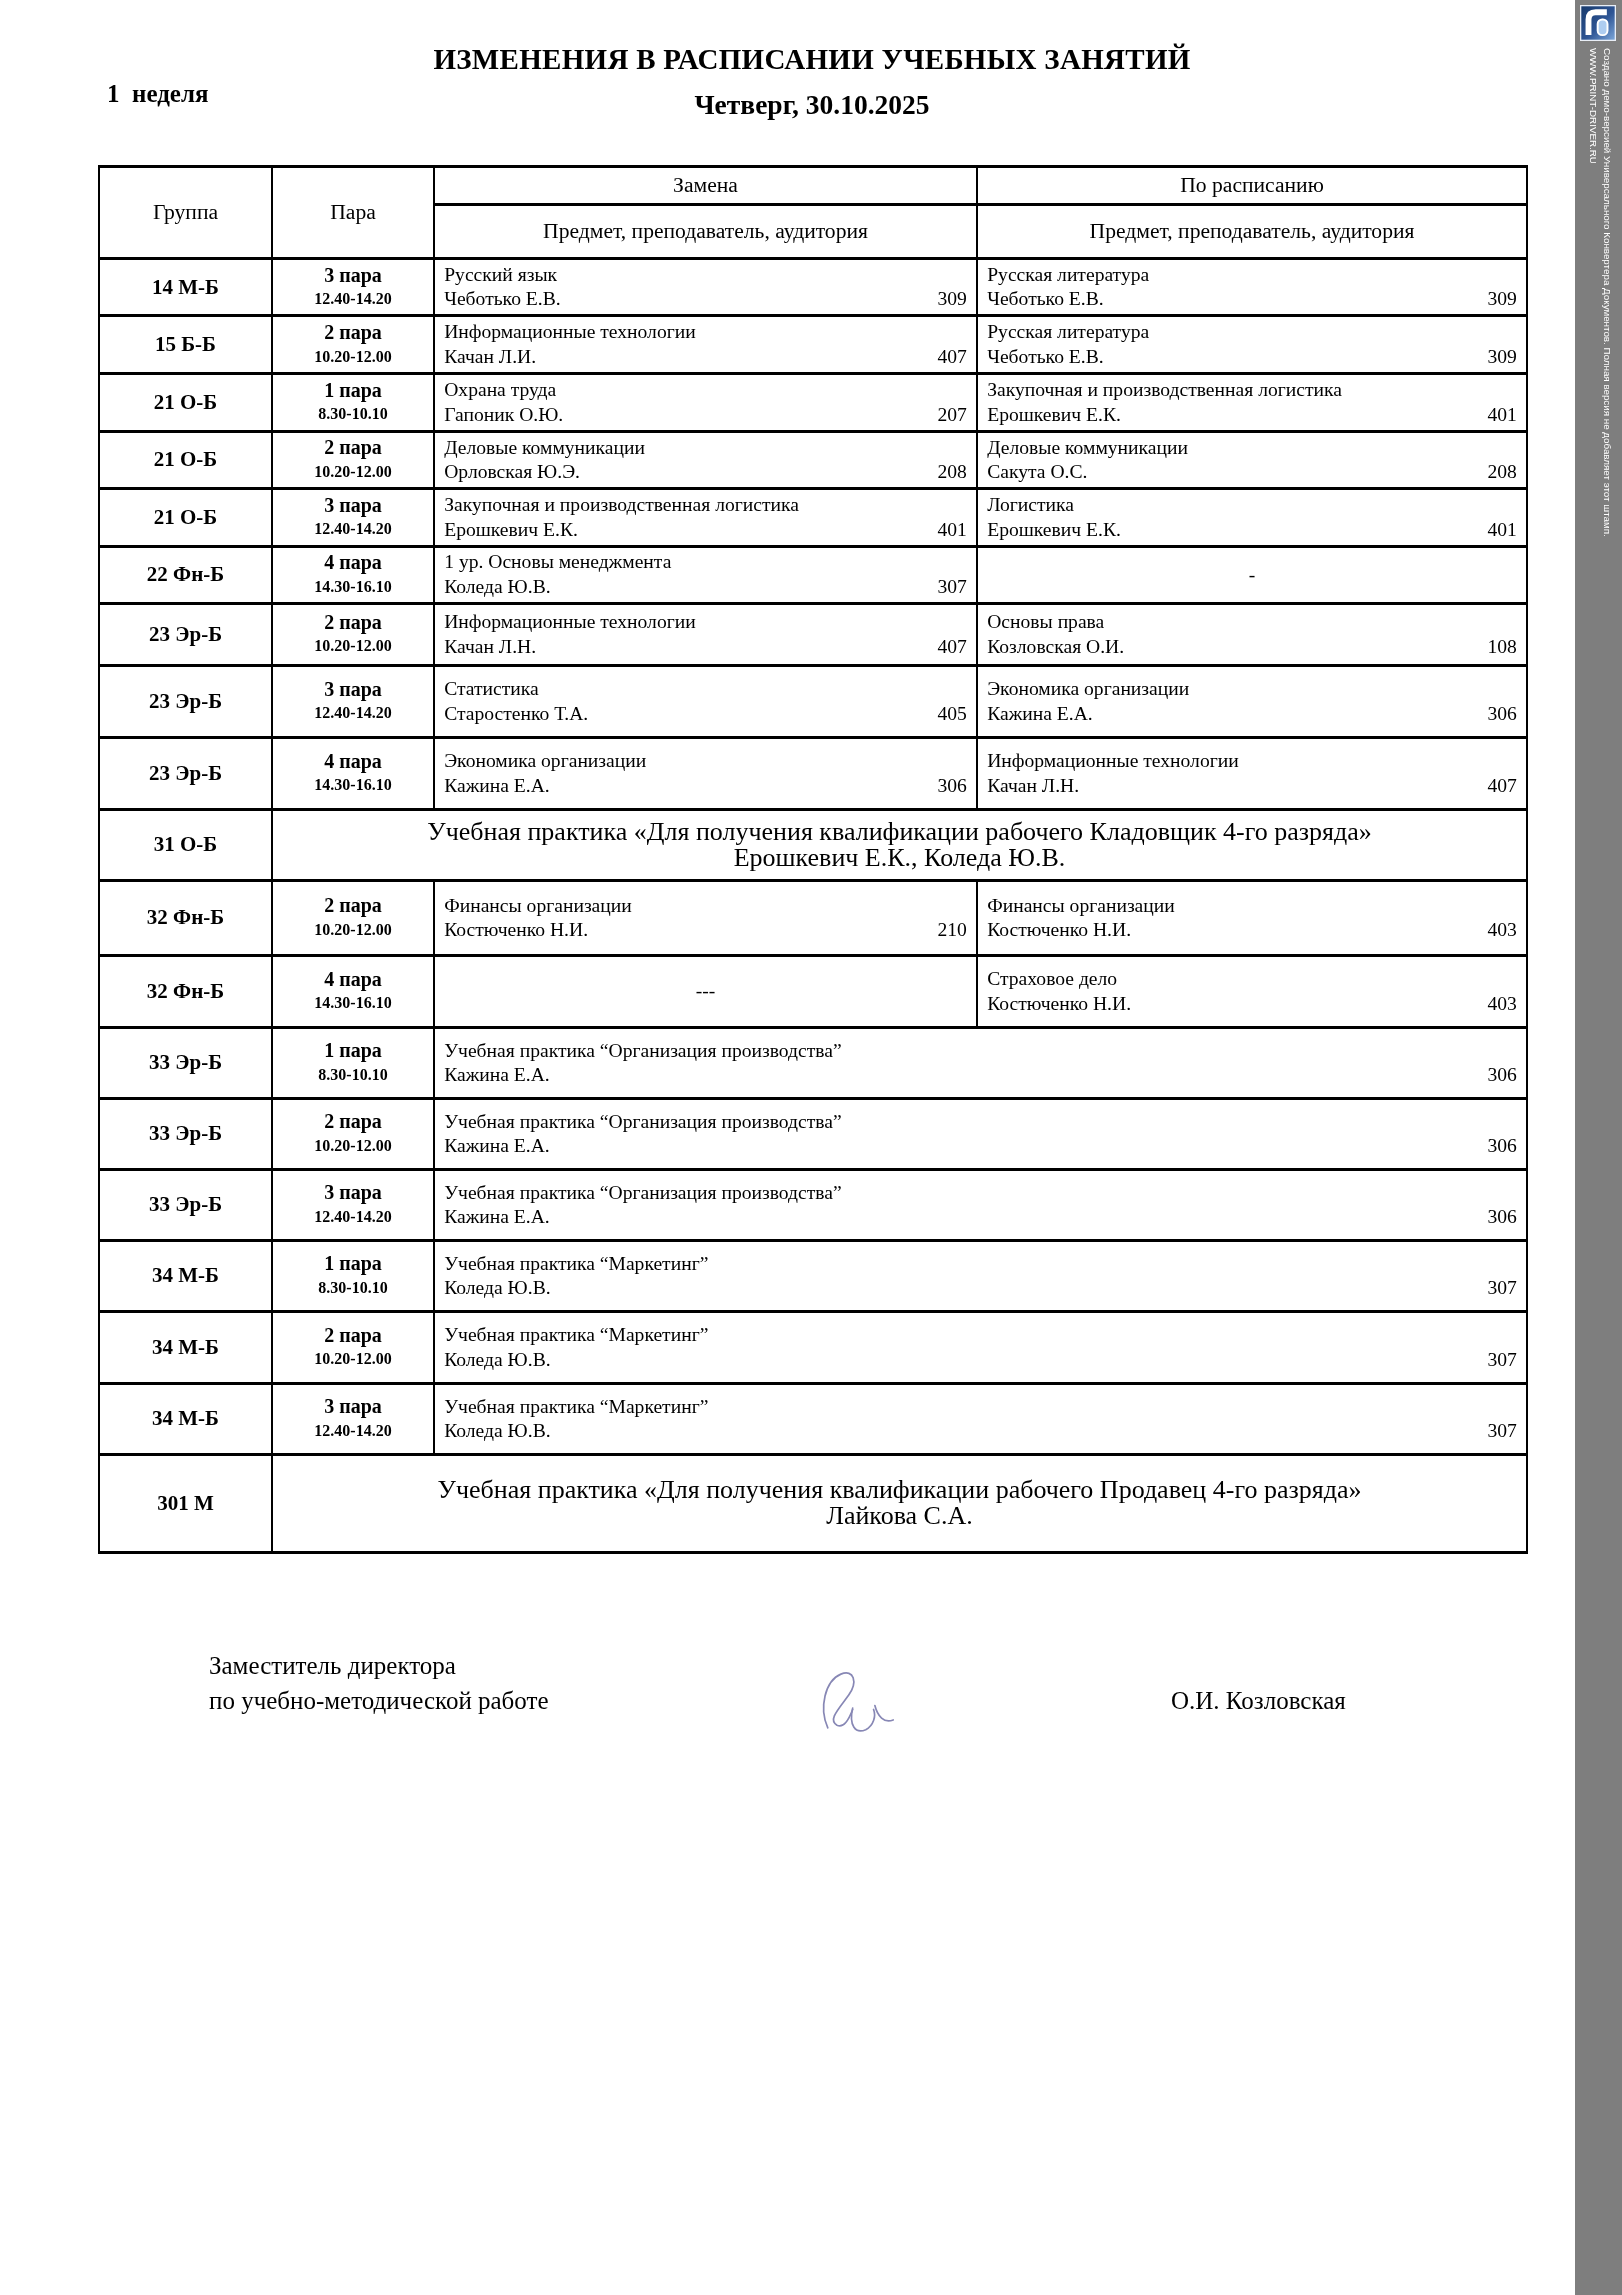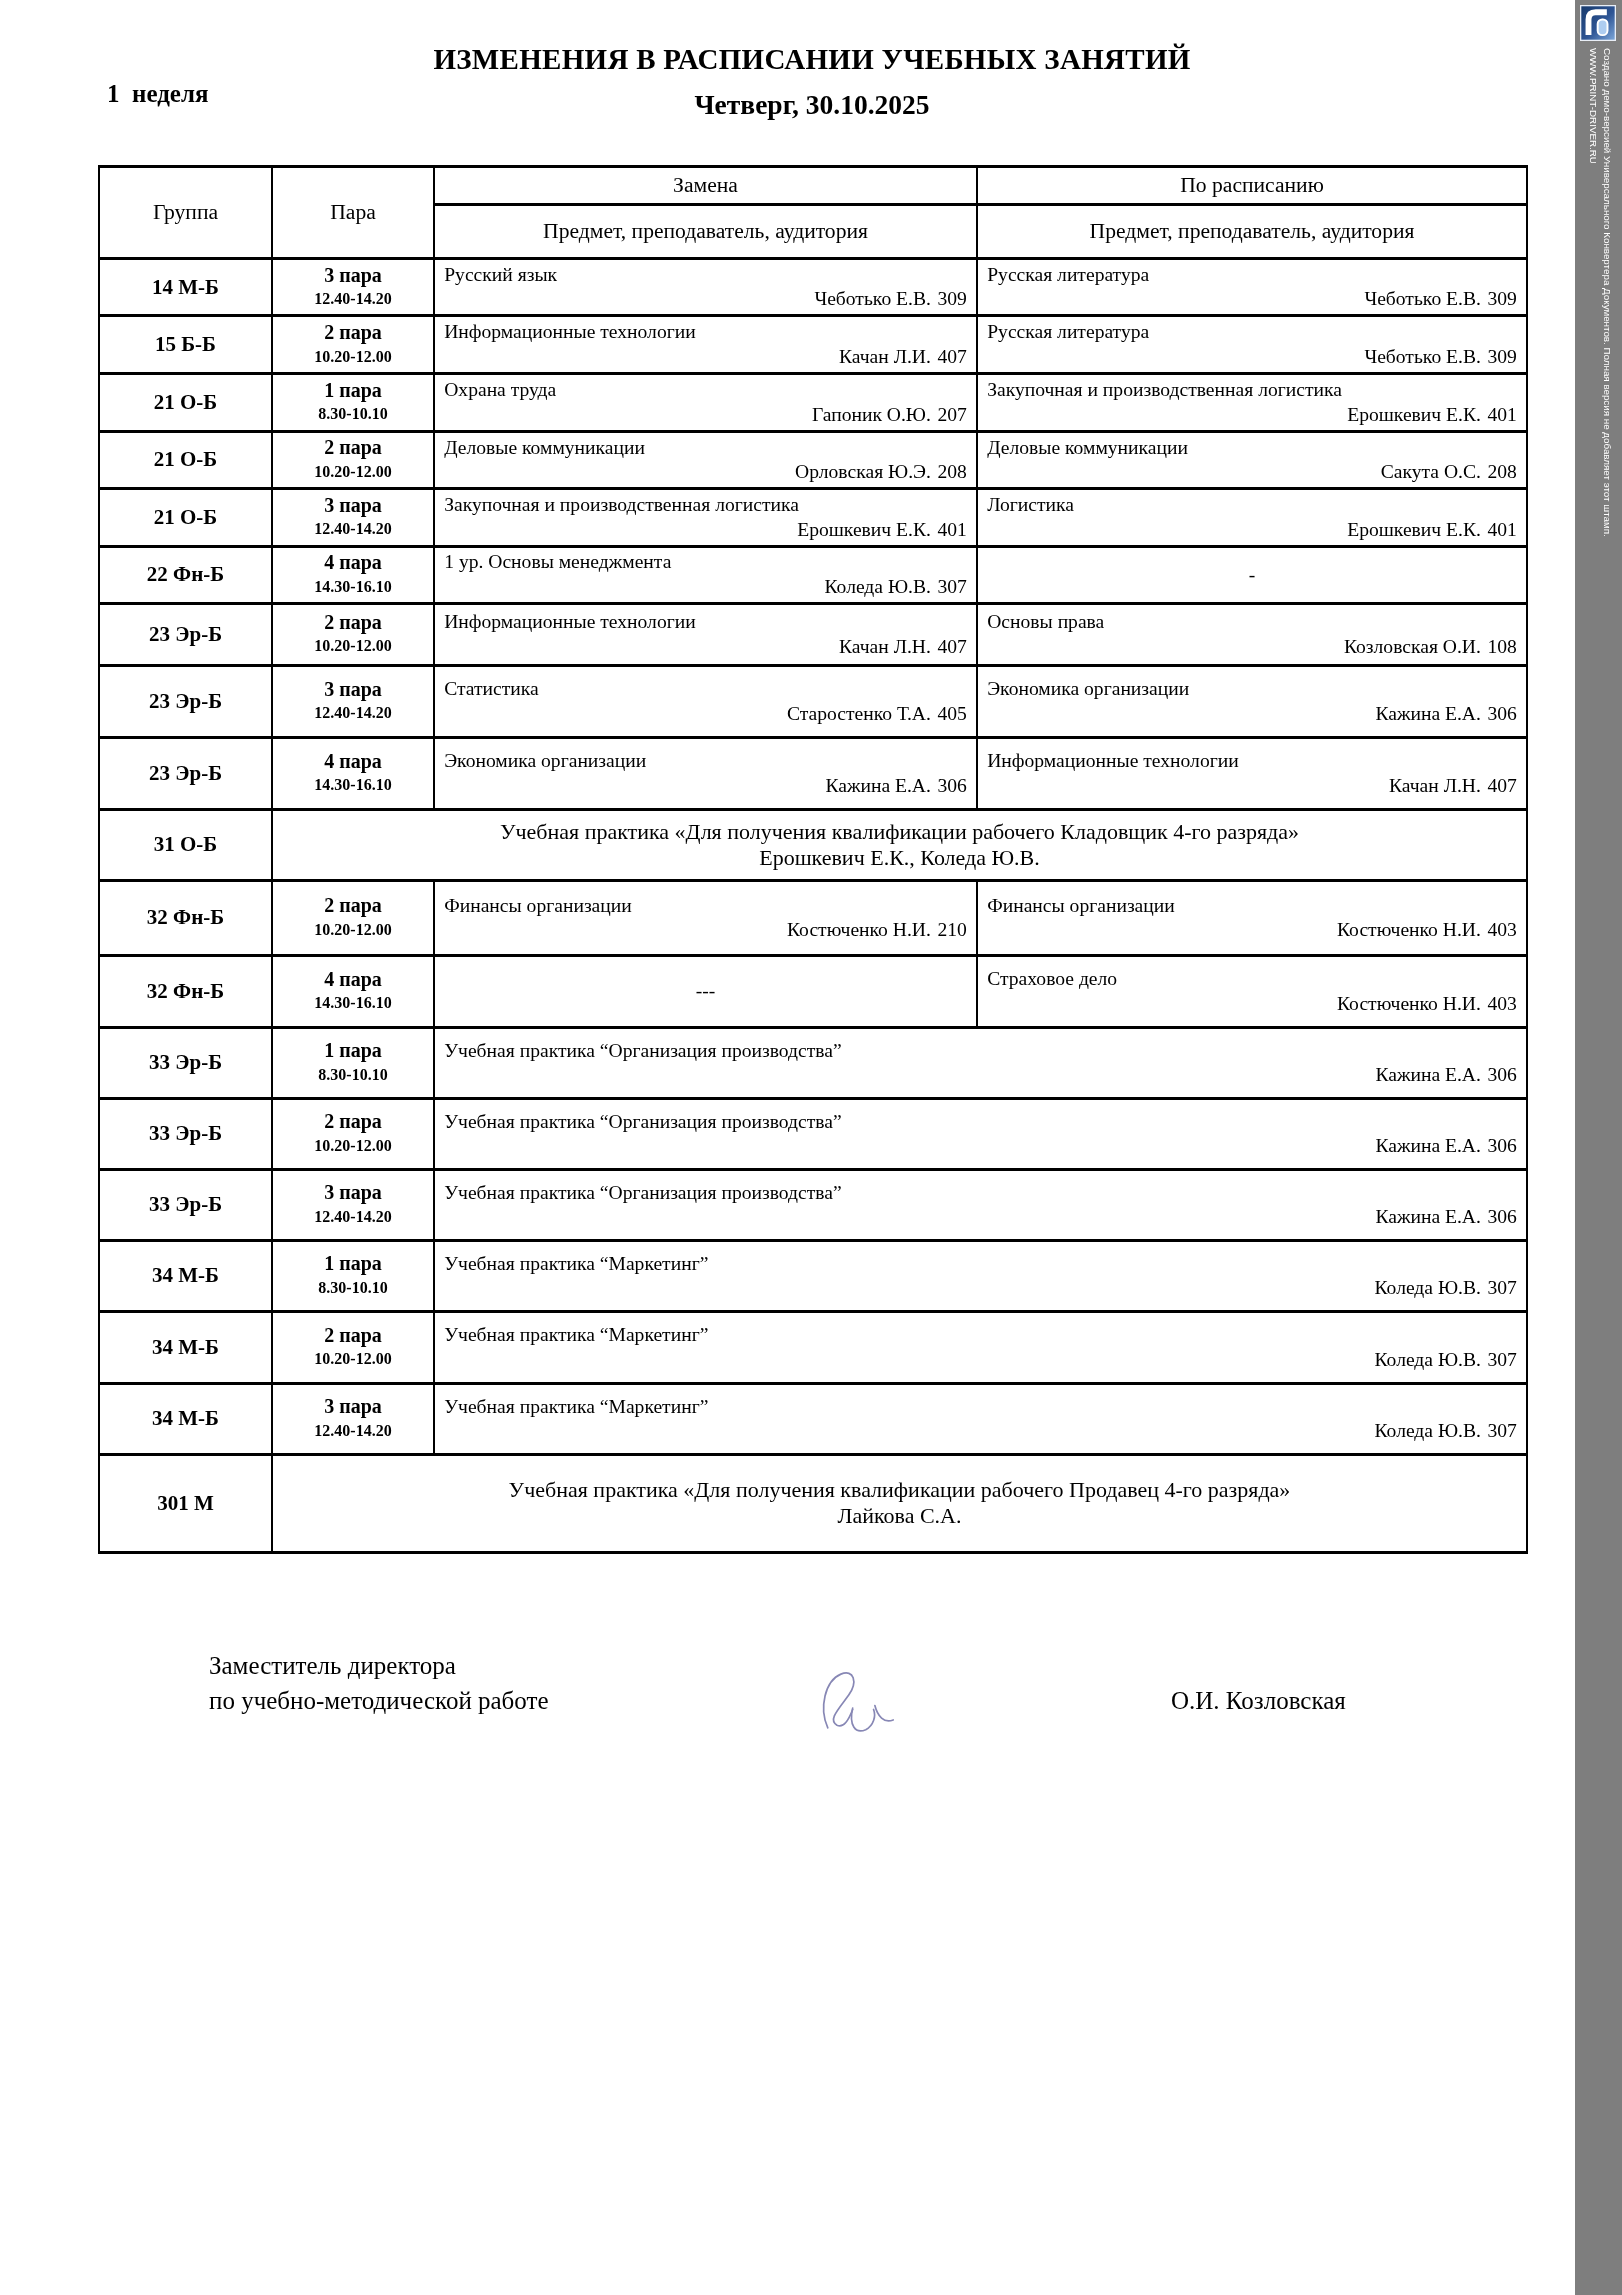--- a/index.html
+++ b/index.html
@@ -21,23 +21,23 @@
   table.doc-table td{
     border:2px solid #000;border-top:3.3px solid #000;border-bottom:3.3px solid #000;
     vertical-align:middle;overflow:hidden;
   }
   tr.thead1 td.split{border-bottom:2px solid #000;}
   .c-head{font-size:21.6px;font-weight:normal;text-align:center;}
   .c-group{font-size:21px;font-weight:bold;text-align:center;}
   .c-para{font-size:20px;font-weight:bold;text-align:center;line-height:23.6px;}
   .c-para .para-time{font-size:16px;}
   .c-cell{font-size:19.6px;line-height:22px;padding:3.9px 9.2px 3.9px 9.2px;}
-  .l2{display:flex;justify-content:flex-end;margin-top:2.6px;}
+  .l2{display:flex;justify-content:space-between;margin-top:2.6px;}
   .room{padding-left:6.5px;}
-  .c-practice{font-size:22px;line-height:26px;text-align:center;padding:3.9px 13px;}
+  .c-practice{font-size:26px;line-height:26px;text-align:center;padding:3.9px 13px;}
   .dash-top{vertical-align:top;text-align:center;padding-top:5.2px;}
   .dash-mid{text-align:center;}
 
   
   .footer{position:absolute;left:209px;top:1648px;font-size:25px;line-height:35px;}
   .sig-name{position:absolute;left:1171px;top:1687px;font-size:25px;}
   .signature-svg{position:absolute;left:808px;top:1665px;}
 
   
   .stamp{position:absolute;right:0;top:0;width:48px;height:2295px;background:#7e7e7e;}

